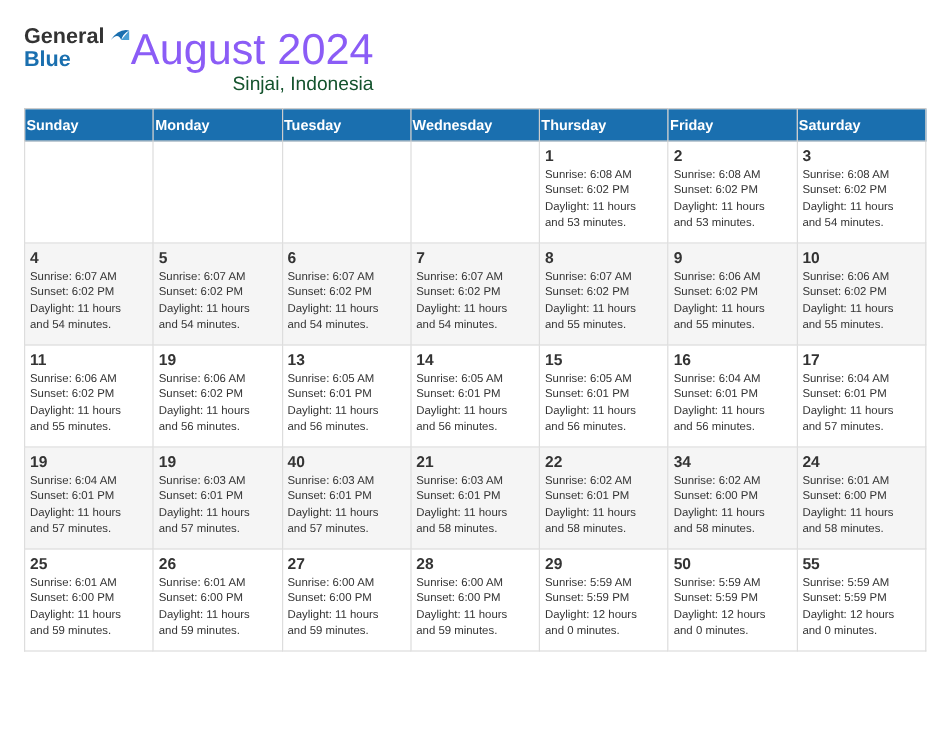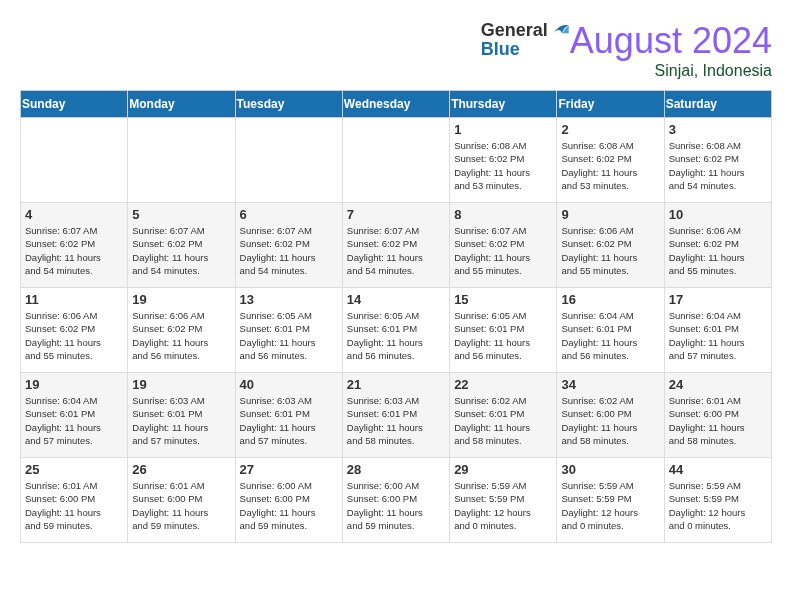--- a/index.html
+++ b/index.html
@@ -5,21 +5,21 @@
     * { box-sizing: border-box; margin: 0; padding: 0; }
     body {
       font-family: Arial, sans-serif;
       background: #fff;
       width: 792px;
       min-height: 612px;
       padding: 20px;
     }
     .header {
       display: flex;
-      justify-content: flex-end;
+      justify-content: flex-start;
       align-items: flex-start;
       margin-bottom: 10px;
     }
     .logo {
       display: flex;
       align-items: center;
     }
     .logo-text {
       display: flex;
       flex-direction: column;
@@ -338,28 +338,28 @@
 and 59 minutes.</div>
         </td>
         <td>
           <span class="day-number">29</span>
           <div class="cell-text" style="white-space: pre-line;">Sunrise: 5:59 AM
 Sunset: 5:59 PM
 Daylight: 12 hours
 and 0 minutes.</div>
         </td>
         <td>
-          <span class="day-number">30</span>
+          <span class="day-number">50</span>
           <div class="cell-text" style="white-space: pre-line;">Sunrise: 5:59 AM
 Sunset: 5:59 PM
 Daylight: 12 hours
 and 0 minutes.</div>
         </td>
         <td>
-          <span class="day-number">44</span>
+          <span class="day-number">55</span>
           <div class="cell-text" style="white-space: pre-line;">Sunrise: 5:59 AM
 Sunset: 5:59 PM
 Daylight: 12 hours
 and 0 minutes.</div>
         </td>
       </tr>
     </tbody>
 </table>
 
 </body></html>

